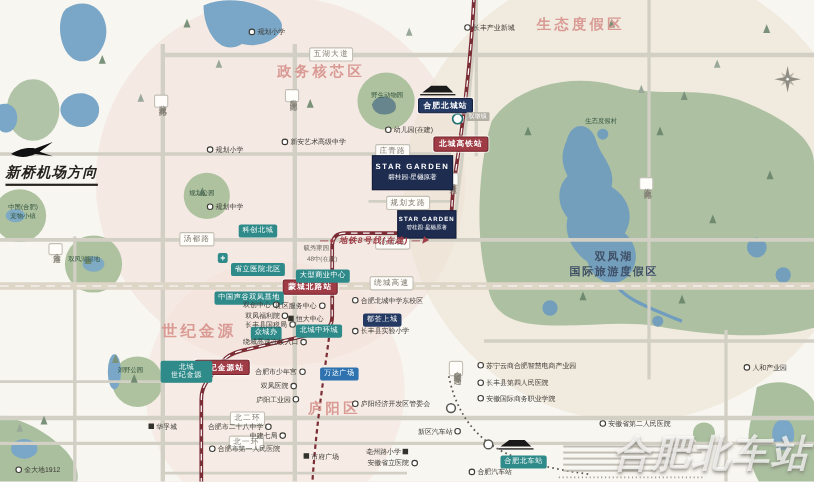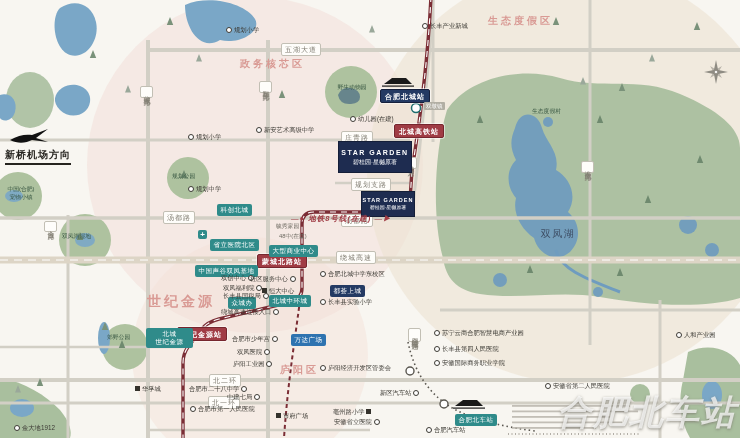--- a/index.html
+++ b/index.html
@@ -1,42 +1,42 @@
 <!DOCTYPE html>
 <html><head>
 <meta charset="utf-8">
 <style>
   html,body{margin:0;padding:0;background:#ddd;}
   #stage{position:relative;width:740px;height:438px;overflow:hidden;background:#f8f6f1;
          font-family:"Liberation Sans",sans-serif;}
   #base{position:absolute;left:0;top:0;}
   #labels{position:absolute;left:0;top:0;width:740px;height:438px;}
   .lbl{position:absolute;white-space:nowrap;font:6.5px/1.35 "Liberation Sans",sans-serif;color:#44423c;}
-  .area{font-family:Liberation Sans, sans-serif;color:#d99a94;letter-spacing:3px;font-size:10px;font-weight:bold;}
+  .area{font-family:Liberation Mono, monospace;color:#d99a94;letter-spacing:3px;font-size:13px;font-weight:bold;}
   .area2{font-family:"Liberation Serif",serif;color:#d99a94;letter-spacing:3px;font-size:14px;font-weight:bold;
          text-align:center;white-space:normal;line-height:1.3;}
-  .areab{color:#3e4f66;font-weight:normal;font-size:10px;letter-spacing:1.5px;text-align:center;white-space:normal;line-height:1.4;}
+  .areab{color:#3e4f66;font-weight:bold;font-size:10px;letter-spacing:1.5px;text-align:center;white-space:normal;line-height:1.4;}
   .rh,.rv{background:#fefdfa;border:1px solid #c2bfb4;color:#807d72;font-size:7px;padding:1px 3px;
           border-radius:2px;letter-spacing:1px;}
   .rv{writing-mode:vertical-rl;padding:3px 1px;}
   .stR,.stN{background:#a03c45;border:1px solid #76262e;color:#fff;font-size:7px;font-weight:bold;
             padding:1.5px 4px;border-radius:2px;letter-spacing:1px;box-shadow:0 0 0 1px rgba(255,255,255,.5);}
   .stN{background:#243a63;border-color:#16203c;}
   .teal,.tealL,.navyB,.blueB{background:#2f8b8a;color:#fff;font-size:6.5px;padding:1.5px 3.5px;
             border-radius:2px;letter-spacing:.5px;}
   .tealL{text-align:center;white-space:normal;line-height:1.3;}
   .navyB{background:#243a63;}
   .blueB{background:#2e73b0;}
   .poi{font-size:6.3px;color:#3c3a34;}
   .tiny{font-size:5.8px;color:#6e6b62;}
   .park{font-size:5.8px;color:#33523e;text-align:center;white-space:normal;line-height:1.3;}
   .tag{background:#b2afa4;color:#fff;font-size:5.5px;padding:.5px 2px;border-radius:1px;}
   .metro{color:#a03c45;font-weight:bold;font-size:7.5px;letter-spacing:1px;}
   .metro:before{content:"—● ";} .metro:after{content:" —▶";}
-  .air{font-size:10px;font-weight:bold;color:#26241f;letter-spacing:1px;border-bottom:2px solid #26241f;padding-bottom:1px;}
+  .air{font-size:13px;font-weight:bold;color:#26241f;letter-spacing:1px;border-bottom:2px solid #26241f;padding-bottom:1px;font-style:italic;}
   .sg{background:#1e2c50;color:#fff;text-align:center;box-shadow:0 0 0 1px #141e38;display:flex;
       flex-direction:column;justify-content:center;white-space:normal;}
   .sg .en{font-size:7px;letter-spacing:1.5px;font-weight:bold;line-height:1.4;}
   .sg .cn{font-size:6px;line-height:1.4;}
   .sg.sm .en{font-size:5.5px;letter-spacing:1px;}
   .sg.sm .cn{font-size:5px;}
   .mk{display:inline-block;width:4px;height:4px;border:1px solid #3c3a34;border-radius:50%;
       vertical-align:middle;margin:0 2px 1px 2px;background:#fff;}
   .mk.sq{background:#34322c;border:none;border-radius:0;width:5px;height:5px;}
   .cross{position:absolute;width:9px;height:9px;background:#2f8b8a;border-radius:2px;color:#fff;
@@ -189,28 +189,29 @@
       <rect x="512" y="410.5" width="126" height="1.8"></rect>
       <rect x="512" y="416" width="98" height="1.8"></rect>
       <rect x="512" y="421.5" width="110" height="1.8"></rect>
       <rect x="512" y="427" width="84" height="1.8"></rect>
     </g>
     <path d="M508,434 H640" stroke="#9b978e" stroke-width="1.5" stroke-dasharray="1 2.5" fill="none"></path>
   </svg>
 
   <div id="labels">
     <div class="cross" style="left:198px;top:230px;">+</div>
-  <div class="lbl area" style="left: 240px; top: 57px;">政务核芯区</div>
+  <div class="lbl area" style="left: 252px; top: 57px;">政务核芯区</div>
       <div class="lbl area" style="left: 488px; top: 14px;">生态度假区</div>
       <div class="lbl area2" style="left: 134px; top: 293px; width: 94px;">
         <div>世纪金源</div>
       </div>
       <div class="lbl area" style="left: 280px; top: 363px;">庐阳区</div>
       <div class="lbl areab" style="left: 502px; top: 227px; width: 112px;">
         <div>双凤湖</div>
+        <div>国际旅游度假区</div>
       </div>
       <div class="lbl rh" style="left: 281px; top: 43px;">五湖大道</div>
       <div class="lbl rh" style="left: 341px; top: 131px;">庄青路</div>
       <div class="lbl rh" style="left: 351px; top: 178px;">规划支路</div>
       <div class="lbl rh" style="left: 163px; top: 211px;">汤都路</div>
       <div class="lbl rh" style="left: 341px; top: 214px;">汤都路</div>
       <div class="lbl rh" style="left: 336px; top: 251px;">绕城高速</div>
       <div class="lbl rh" style="left: 209px; top: 374px;">北二环</div>
       <div class="lbl rh" style="left: 208px; top: 396px;">北一环</div>
       <div class="lbl rv" style="left: 140px; top: 86px;">蒙城北路</div>

